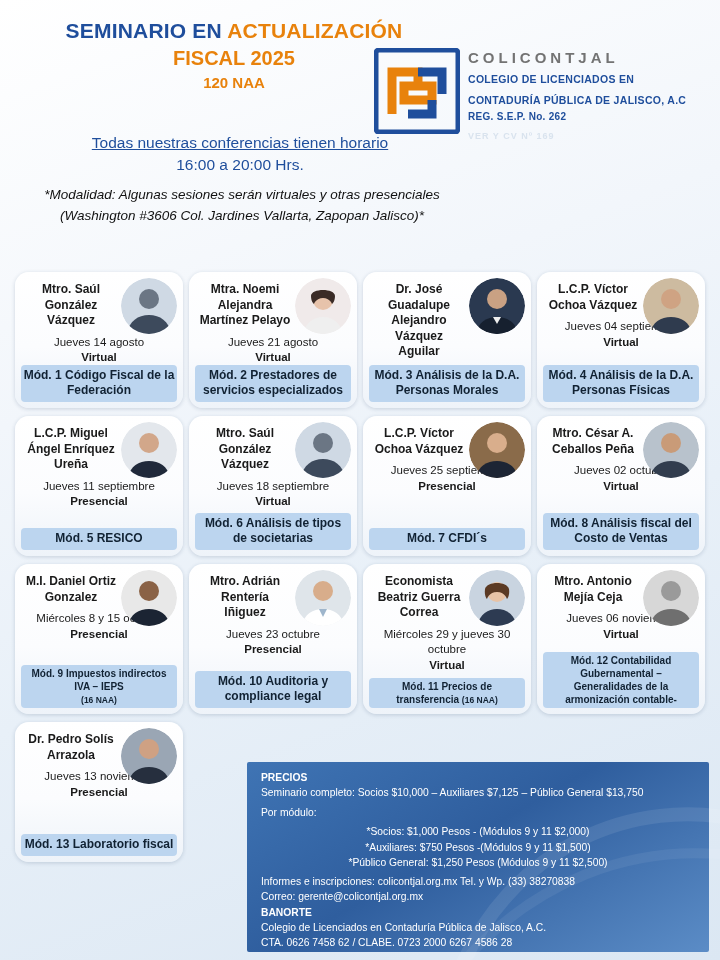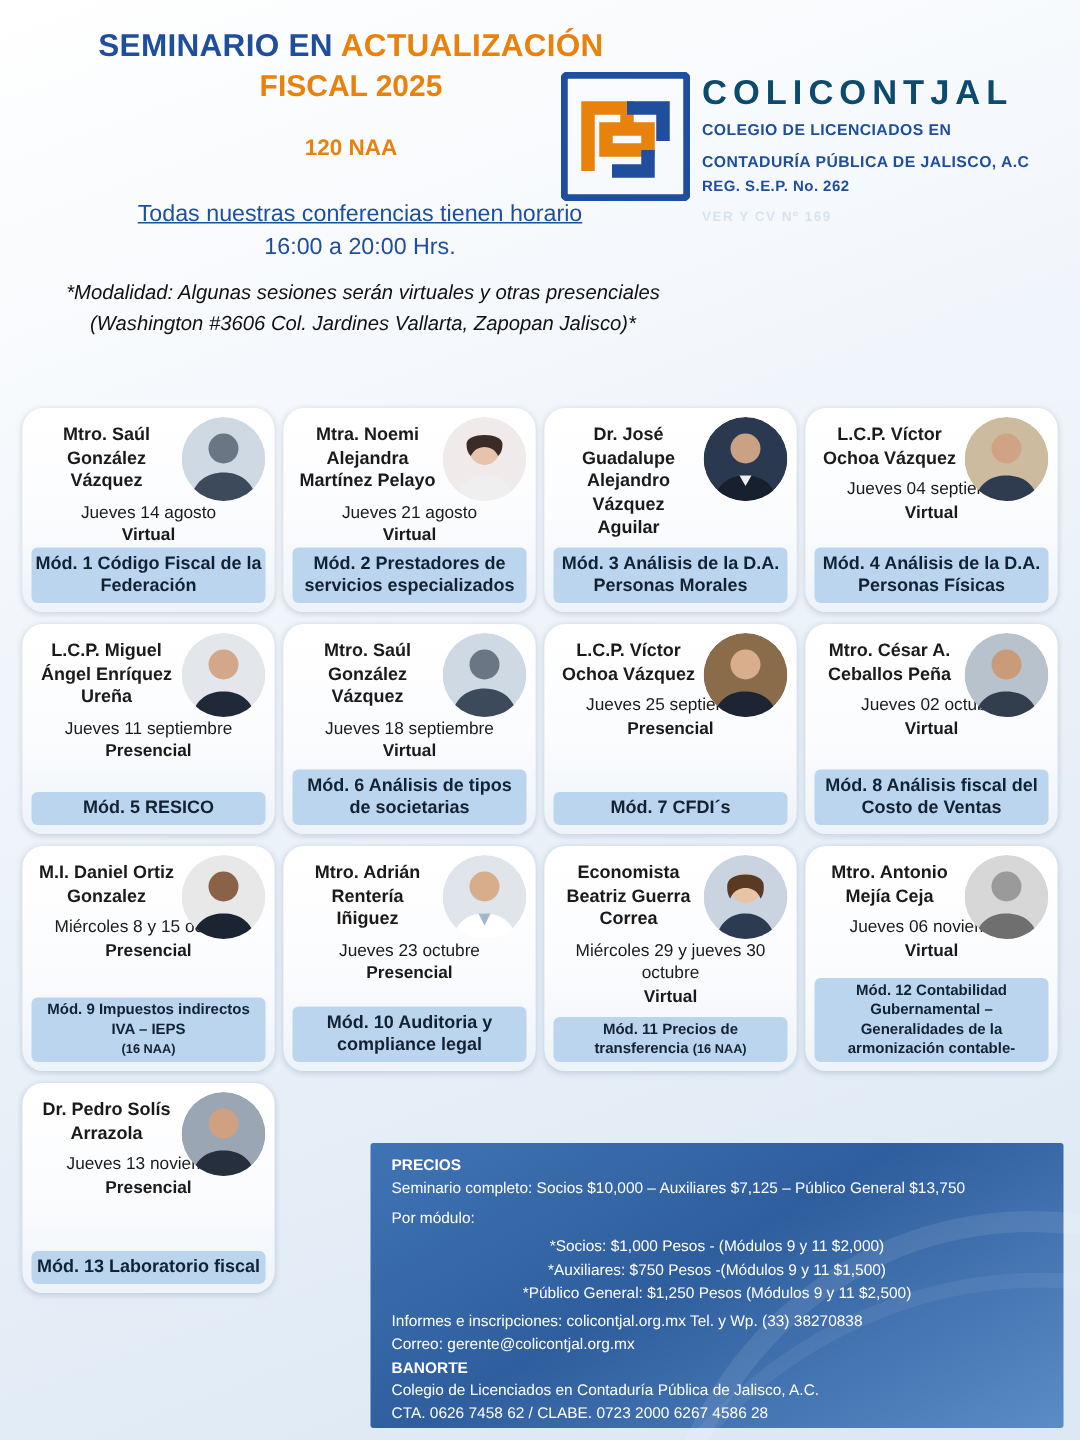--- a/index.html
+++ b/index.html
@@ -13,36 +13,36 @@
   }
   
   .header { position:relative; height:270px; }
   .title-block {
     position:absolute; left:14px; top:18px; width:440px; text-align:center;
   }
   .t1 { font-size:21px; font-weight:bold; letter-spacing:.2px; line-height:1.25; }
   .t1 .blue { color:#1f4e9c; }
   .t1 .orange { color:#e8820c; }
   .t2 { font-size:20px; font-weight:bold; color:#e8820c; margin-top:3px; }
-  .t3 { font-size:15px; font-weight:bold; color:#e8820c; margin-top:20px; }
+  .t3 { font-size:15px; font-weight:bold; color:#e8820c; margin-top:4px; }
   .horario {
     position:absolute; left:30px; top:132px; width:420px; text-align:center;
     color:#1f4e9c; font-size:15.5px; line-height:1.45;
   }
   .horario .u { text-decoration:underline; }
   .modalidad {
     position:absolute; left:22px; top:185px; width:440px; text-align:center;
     font-style:italic; font-size:13.5px; line-height:1.55; color:#111;
   }
   
   .logo-wrap { position:absolute; left:374px; top:44px; width:330px; height:130px; }
   .logo-mark { position:absolute; left:0; top:4px; width:86px; height:86px; }
   .logo-text { position:absolute; left:94px; top:6px; width:236px; }
   .brand {
-    font-size:23px; font-weight:bold; color:#0c4a6e; letter-spacing:4px;
+    font-size:15px; font-weight:bold; color:#737373; letter-spacing:4px;
     line-height:1; white-space:nowrap;
   }
   .sub1 { color:#1f4e9c; font-size:10.5px; font-weight:bold; line-height:1.35; margin-top:7px; letter-spacing:.3px;}
   .sub2 { color:#1f4e9c; font-size:10px; font-weight:bold; margin-top:4px; letter-spacing:.3px;}
   .sub3 { color:#d9e3ee; font-size:9px; font-weight:bold; margin-top:9px; letter-spacing:1px;}
   
   .grid {
     position:absolute; left:15px; top:272px; width:692px;
     display:grid; grid-template-columns:repeat(4,168px); gap:8px 6px;
   }

